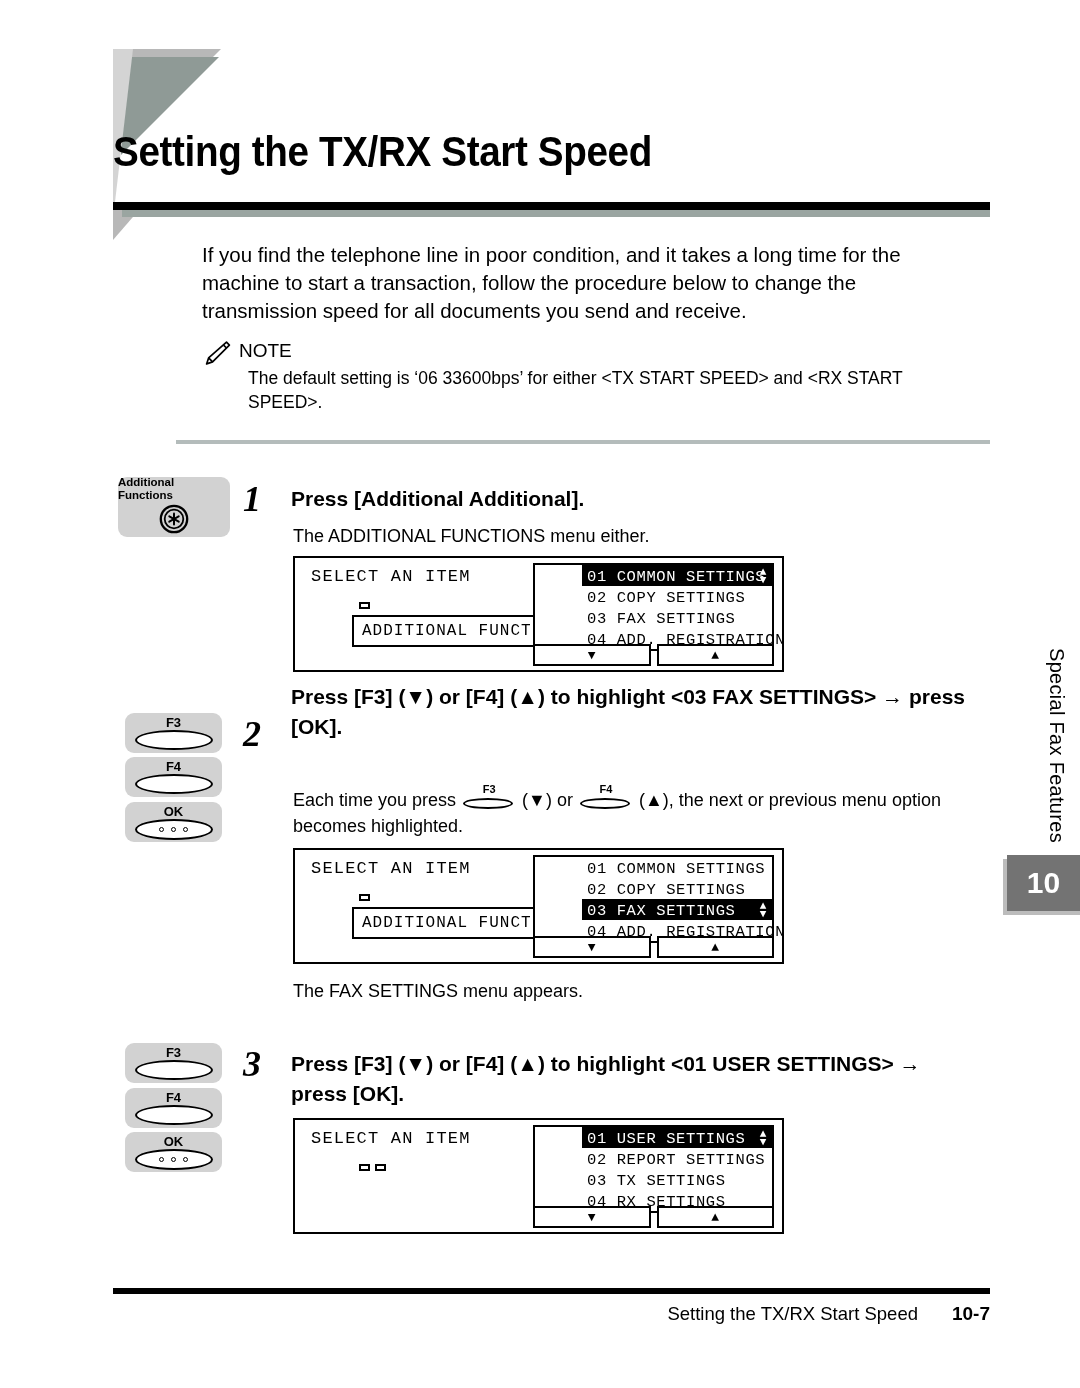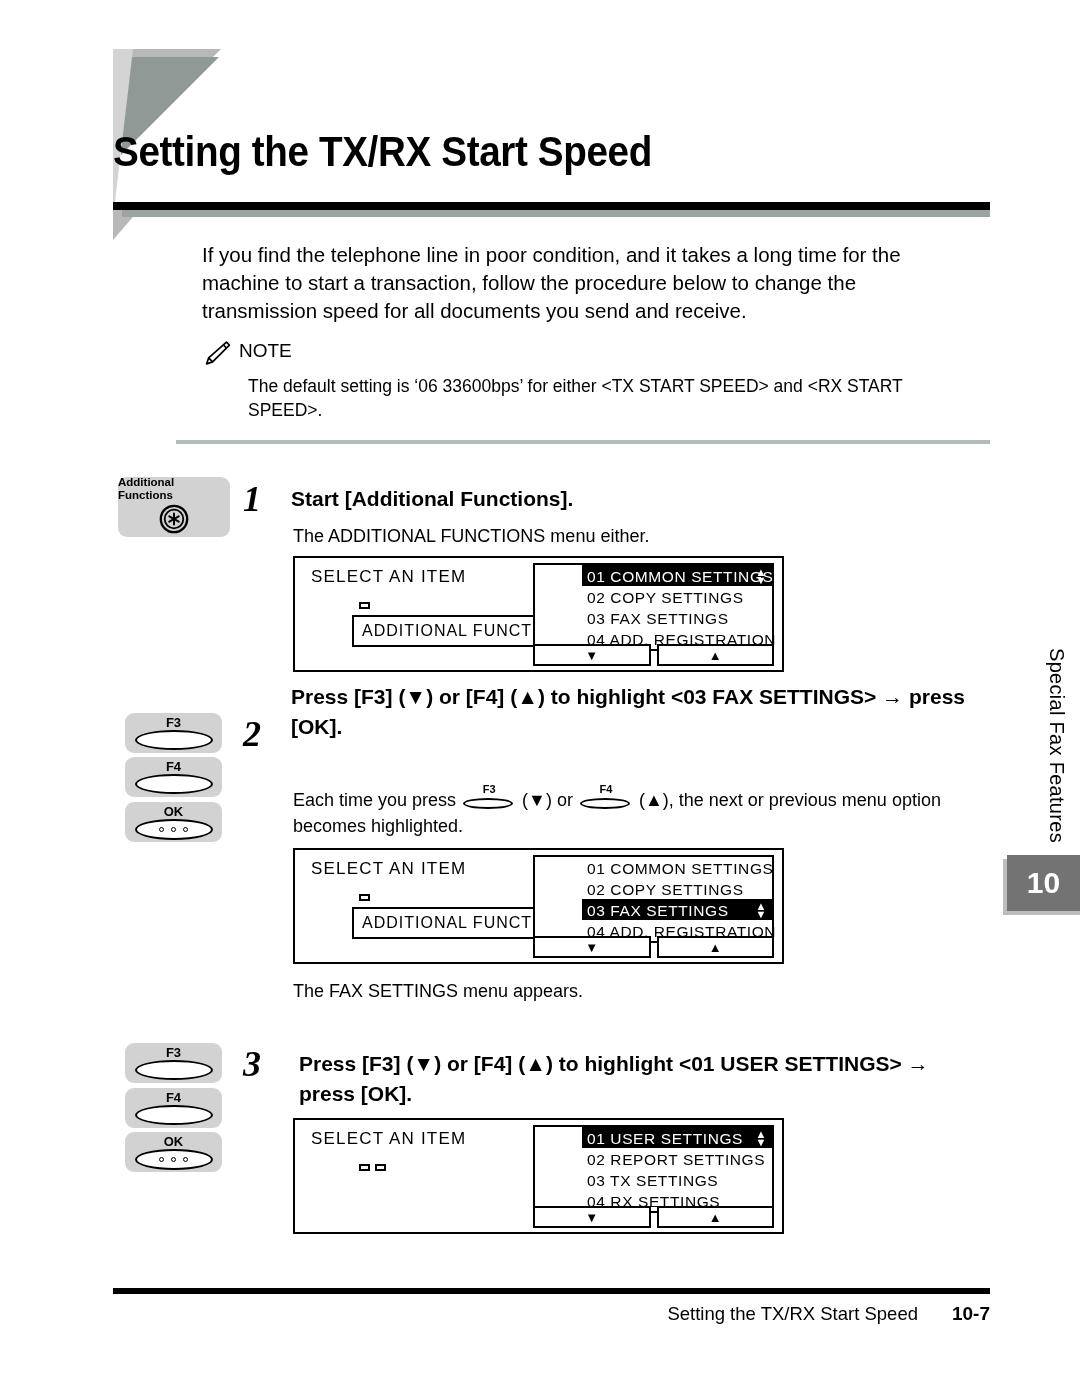--- a/index.html
+++ b/index.html
@@ -92,21 +92,21 @@
   }
   .note-head {
     display: flex;
     align-items: flex-start;
     gap: 7px;
     height: 26px;
   }
   .note-head .label { font-size: 19px; }
   .note-body {
     margin-left: 46px;
-    margin-top: 8px;
+    margin-top: 0;
     font-size: 17.5px;
     line-height: 24px;
     width: 730px;
   }
   .hr-gray {
     position: absolute;
     left: 176px; top: 440px;
     width: 814px; height: 4px;
     background: #b4bcbb;
   }
@@ -216,21 +216,21 @@
   }
 
   
   .lcd {
     position: absolute;
     left: 293px;
     width: 487px;
     height: 112px;
     border: 2.5px solid #000;
     background: #ffffff;
-    font-family: Liberation Sans, sans-serif;
+    font-family: Liberation Mono, monospace;
   }
   .lcd-title {
     position: absolute;
     left: 16px; top: 9px;
     font-size: 17px;
     letter-spacing: 1.2px;
   }
   .lcd-marks {
     position: absolute;
     left: 64px; top: 44px;
@@ -402,21 +402,21 @@
         <g stroke="#000" stroke-width="2" stroke-linecap="round">
           <line x1="15" y1="9.6" x2="15" y2="20.4"></line>
           <line x1="10.3" y1="12.3" x2="19.7" y2="17.7"></line>
           <line x1="10.3" y1="17.7" x2="19.7" y2="12.3"></line>
         </g>
       </svg>
     </span>
   </div>
 
   <div class="step-num" style="top:481px;">1</div>
-  <div class="step-head" style="top:484px;">Start [Additional Functions].</div>
+  <div class="step-head" style="top:484px;">Press [Additional Additional].</div>
   <div class="step-sub" style="top:523px;">The ADDITIONAL FUNCTIONS menu either.</div>
 
   <div class="lcd" style="top:556px;">
     <div class="lcd-title">SELECT AN ITEM</div>
     <div class="lcd-marks">
         <i></i>
       </div>
     <div class="lcd-crumb">ADDITIONAL FUNCTIONS</div>
     <div class="lcd-menu">
       <div class="menu-row sel">
@@ -523,21 +523,21 @@
   <div class="key key-fn" style="top:1132px;">
     <span class="key-label">OK</span>
     <span class="lens tall">
       <i class="dot"></i>
         <i class="dot"></i>
         <i class="dot"></i>
     </span>
   </div>
 
   <div class="step-num" style="top:1046px;">3</div>
-  <div class="step-head" style="top:1049px;margin-left:8px;">Press [F3] (▼) or [F4] (▲) to highlight &lt;01 USER SETTINGS&gt; → press [OK].</div>
+  <div class="step-head" style="top:1049px;">Press [F3] (▼) or [F4] (▲) to highlight &lt;01 USER SETTINGS&gt; → press [OK].</div>
 
   <div class="lcd" style="top:1118px;">
     <div class="lcd-title">SELECT AN ITEM</div>
     <div class="lcd-marks">
         <i></i>
         <i></i>
       </div>
     <div class="lcd-menu">
       <div class="menu-row sel">
         <span>01 USER SETTINGS</span>

